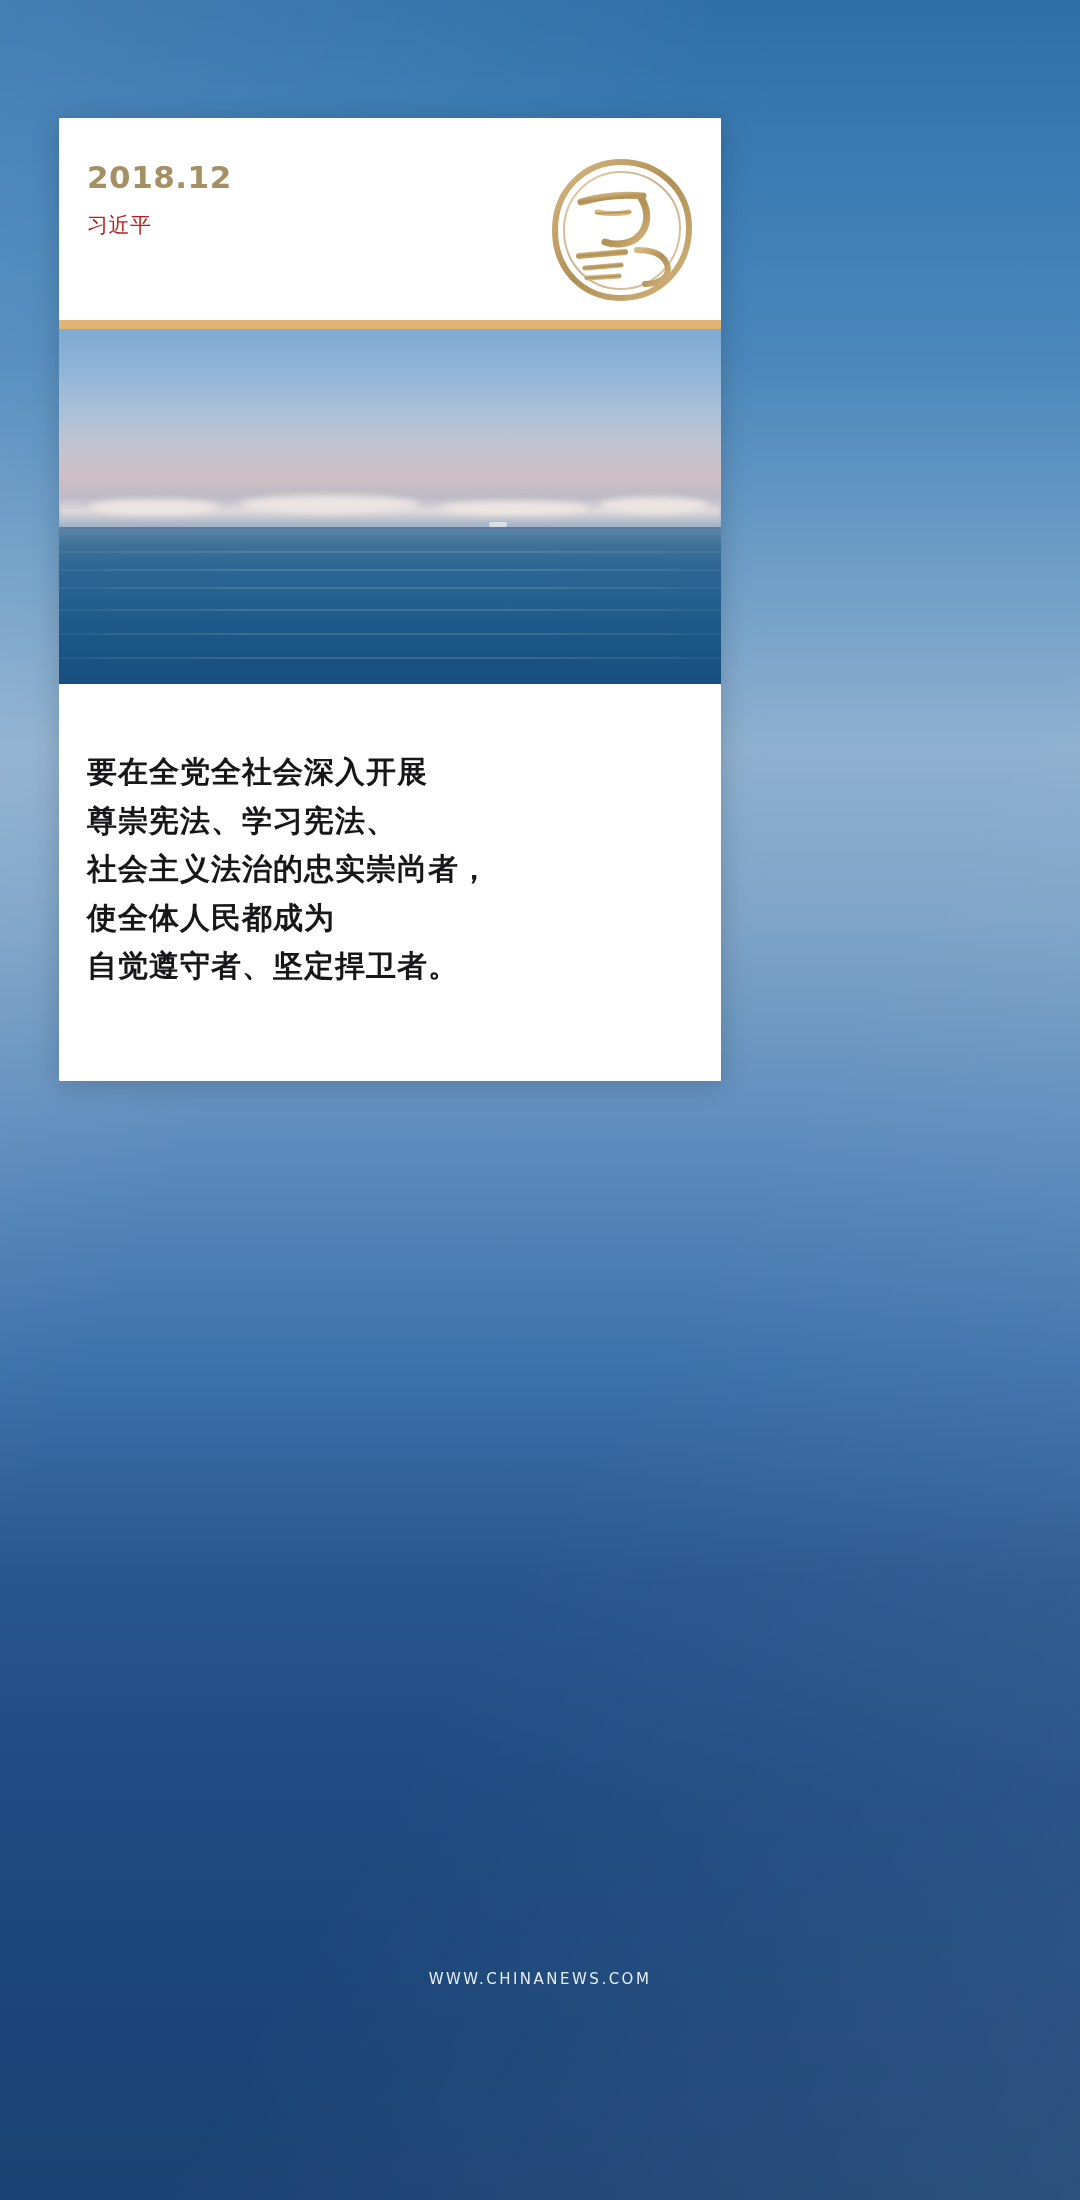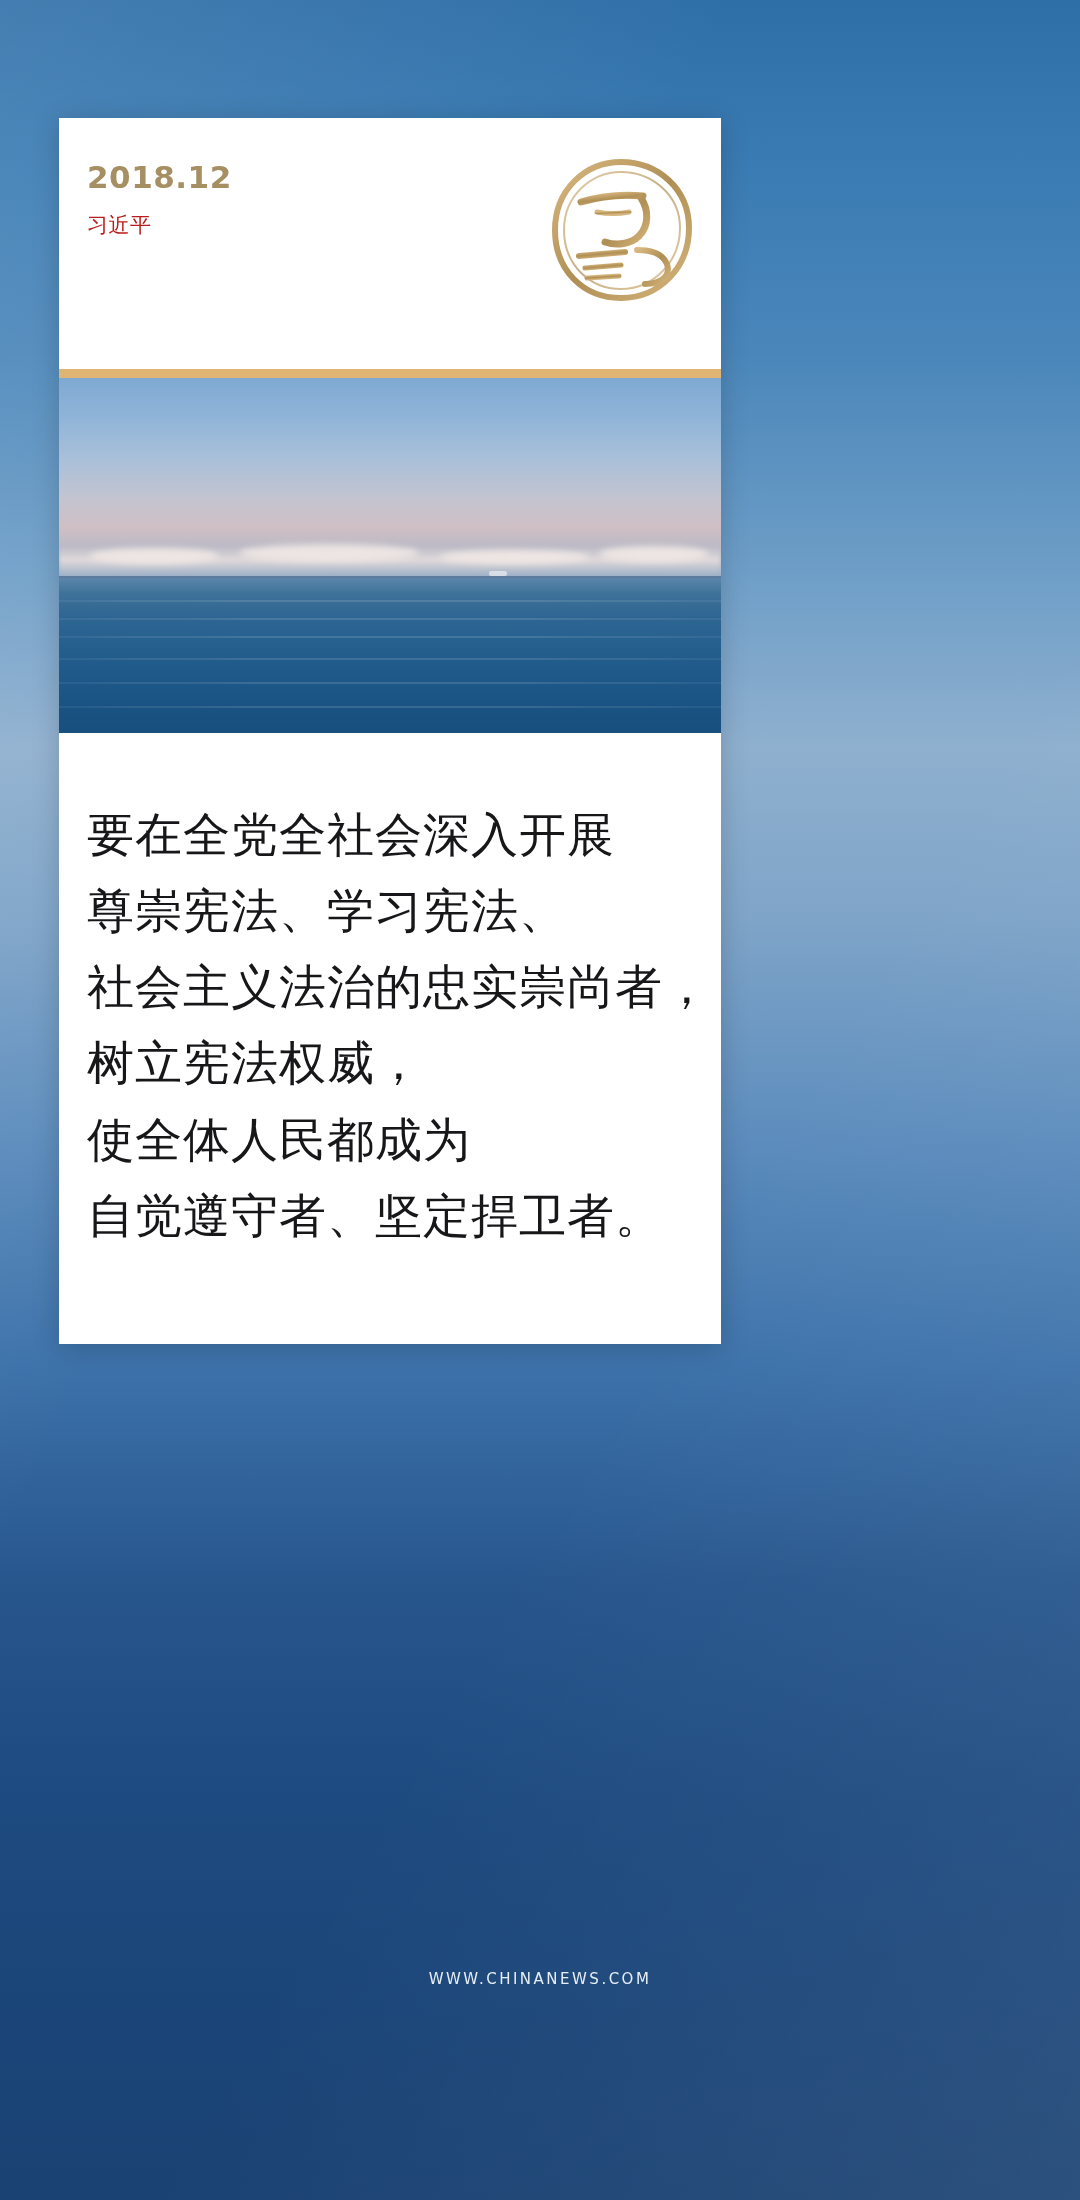--- a/index.html
+++ b/index.html
@@ -38,21 +38,21 @@
     position:absolute;
     left:59px; top:118px;
     width:662px;
     background:#ffffff;
     box-shadow:0 4px 26px rgba(0,0,0,0.18);
   }
 
   
   .header {
     position:relative;
-    height:251px;
+    height:202px;
     padding:44px 0 0 28px;
     background:#ffffff;
   }
   .date {
     font-family:"DejaVu Sans", sans-serif;
     font-weight:bold;
     font-size:31px;
     letter-spacing:0.5px;
     color:#a58f63;
     line-height:1;
@@ -148,22 +148,22 @@
     border-radius:2px;
   }
 
   
   .quote {
     padding:64px 0 90px 28px;
     background:#ffffff;
   }
   .quote p {
     font-family:"DejaVu Sans", sans-serif;
-    font-weight:normal;
-    font-size:47px;
+    font-weight:bold;
+    font-size:30px;
     line-height:1.62;
     color:#17171a;
     letter-spacing:1px;
     white-space:nowrap;
   }
 
   
   .footer {
     position:absolute;
     left:0; right:0; top:1960px;
@@ -250,21 +250,20 @@
       <div class="wave" style="top:80px"></div>
       <div class="wave" style="top:104px"></div>
       <div class="wave" style="top:128px"></div>
     </div>
   </div>
 
   <div class="quote">
     <p>要在全党全社会深入开展</p>
     <p>尊崇宪法、学习宪法、</p>
     <p>社会主义法治的忠实崇尚者，</p>
-    <p>树立宪法权威，</p>
     <p>使全体人民都成为</p>
     <p>自觉遵守者、坚定捍卫者。</p>
   </div>
 </div>
 
 <div class="footer">
   <div class="cn-url">WWW.CHINANEWS.COM</div>
 </div>
 
 </body></html>

